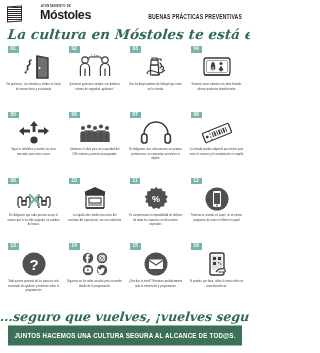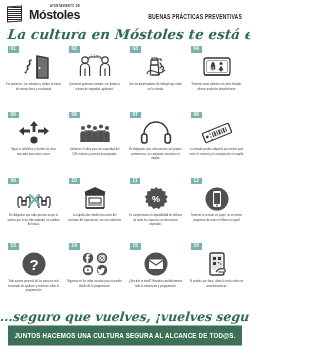--- a/index.html
+++ b/index.html
@@ -18,21 +18,21 @@
     box-sizing:border-box;
     display:flex;flex-direction:column;
   }
 
   
   .header{
     display:flex;align-items:flex-start;justify-content:space-between;
     padding:6px 8px 0 7px;
     height:22px;box-sizing:border-box;
   }
-  .logo-wrap{display:flex;align-items:flex-start;gap:7px;text-align:right;}
+  .logo-wrap{display:flex;align-items:flex-start;gap:18px;}
   .crest{
     width:13px;height:14px;flex:0 0 13px;
     background:
       repeating-linear-gradient(180deg,#2b2b2b 0 1px,#ffffff 1px 2px);
     border:1px solid #2b2b2b;
     transform:skewY(-4deg);
   }
   .logo-text{display:flex;flex-direction:column;line-height:1;}
   .logo-sup{
     font-size:2.6px;letter-spacing:.35px;color:#2b2b2b;

